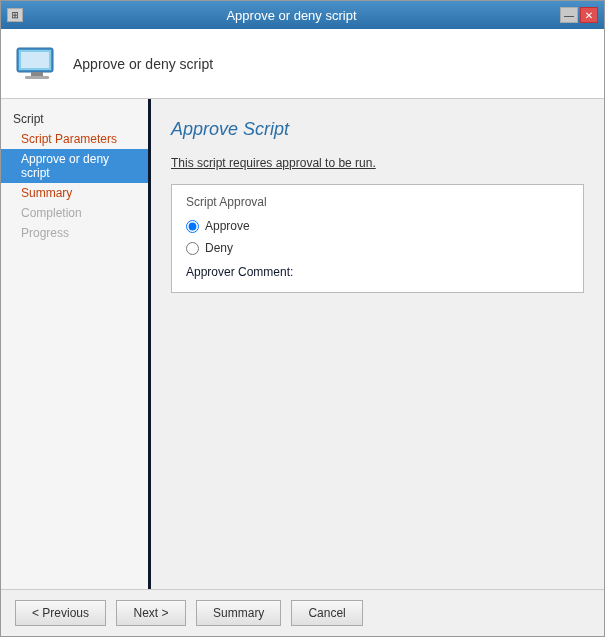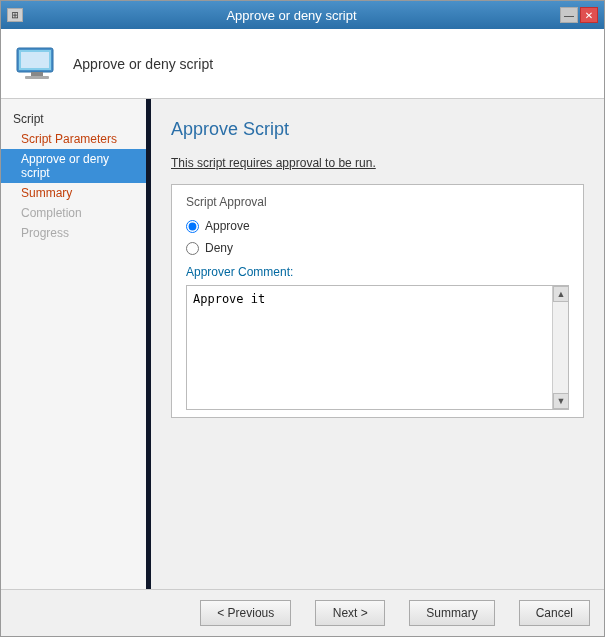--- a/index.html
+++ b/index.html
@@ -81,21 +81,21 @@
 
     .main-area {
       display: flex;
       flex: 1;
       overflow: hidden;
     }
 
     .sidebar {
       width: 150px;
       background: #f5f5f5;
-      border-right: 5px solid #0f172a;
+      border-right: 3px solid #0f172a;
       padding: 10px 0;
       flex-shrink: 0;
     }
 
     .sidebar-section-header {
       padding: 3px 12px;
       font-size: 12px;
       color: #333;
       font-weight: normal;
     }
@@ -121,20 +121,21 @@
       background: #f0f0f0;
       padding: 20px;
       overflow-y: auto;
     }
 
     .content-title {
       font-size: 18px;
       color: #2a6fa8;
       margin-bottom: 16px;
       font-weight: normal;
+      font-style: italic;
     }
 
     .description-text {
       font-size: 12px;
       color: #333;
       margin-bottom: 14px;
       text-decoration: underline;
     }
 
     .group-box {
@@ -160,21 +161,21 @@
       margin-right: 6px;
     }
 
     .radio-label {
       font-size: 12px;
       color: #333;
     }
 
     .approver-comment-label {
       font-size: 12px;
-      color: #0369a1;
+      color: #0f172a;
       margin-bottom: 6px;
       margin-top: 10px;
     }
 
     .comment-textarea-wrapper {
       border: 1px solid #bbb;
       background: white;
       position: relative;
     }
 
@@ -213,22 +214,21 @@
       font-size: 9px;
       color: #555;
       cursor: pointer;
     }
 
     .footer {
       background: #f0f0f0;
       border-top: 1px solid #ccc;
       padding: 10px 14px;
       display: flex;
-      justify-content: flex-end;
-      gap: 24px;
+      gap: 10px;
       flex-shrink: 0;
     }
 
     .footer-btn {
       padding: 5px 16px;
       font-size: 12px;
       border: 1px solid #aaa;
       background: linear-gradient(to bottom, #f8f8f8, #e0e0e0);
       color: #333;
       cursor: pointer;
@@ -308,27 +308,20 @@
           <label class="radio-label" for="radio-approve">Approve</label>
         </div>
 
         <div class="radio-row">
           <input type="radio" name="approval" id="radio-deny" style="">
           <label class="radio-label" for="radio-deny">Deny</label>
         </div>
 
         <div class="approver-comment-label">Approver Comment:</div>
 
-        <div class="comment-textarea-wrapper">
-          <textarea class="comment-textarea" style="">Approve it</textarea>
-          <div class="textarea-scrollbar">
-            <div class="scrollbar-arrow">▲</div>
-            <div class="scrollbar-arrow">▼</div>
-          </div>
-        </div>
       </div>
     </div>
   </div>
 
   <div class="footer">
     <button class="footer-btn">&lt; Previous</button>
     <button class="footer-btn">Next &gt;</button>
     <button class="footer-btn">Summary</button>
     <button class="footer-btn">Cancel</button>
   </div>

